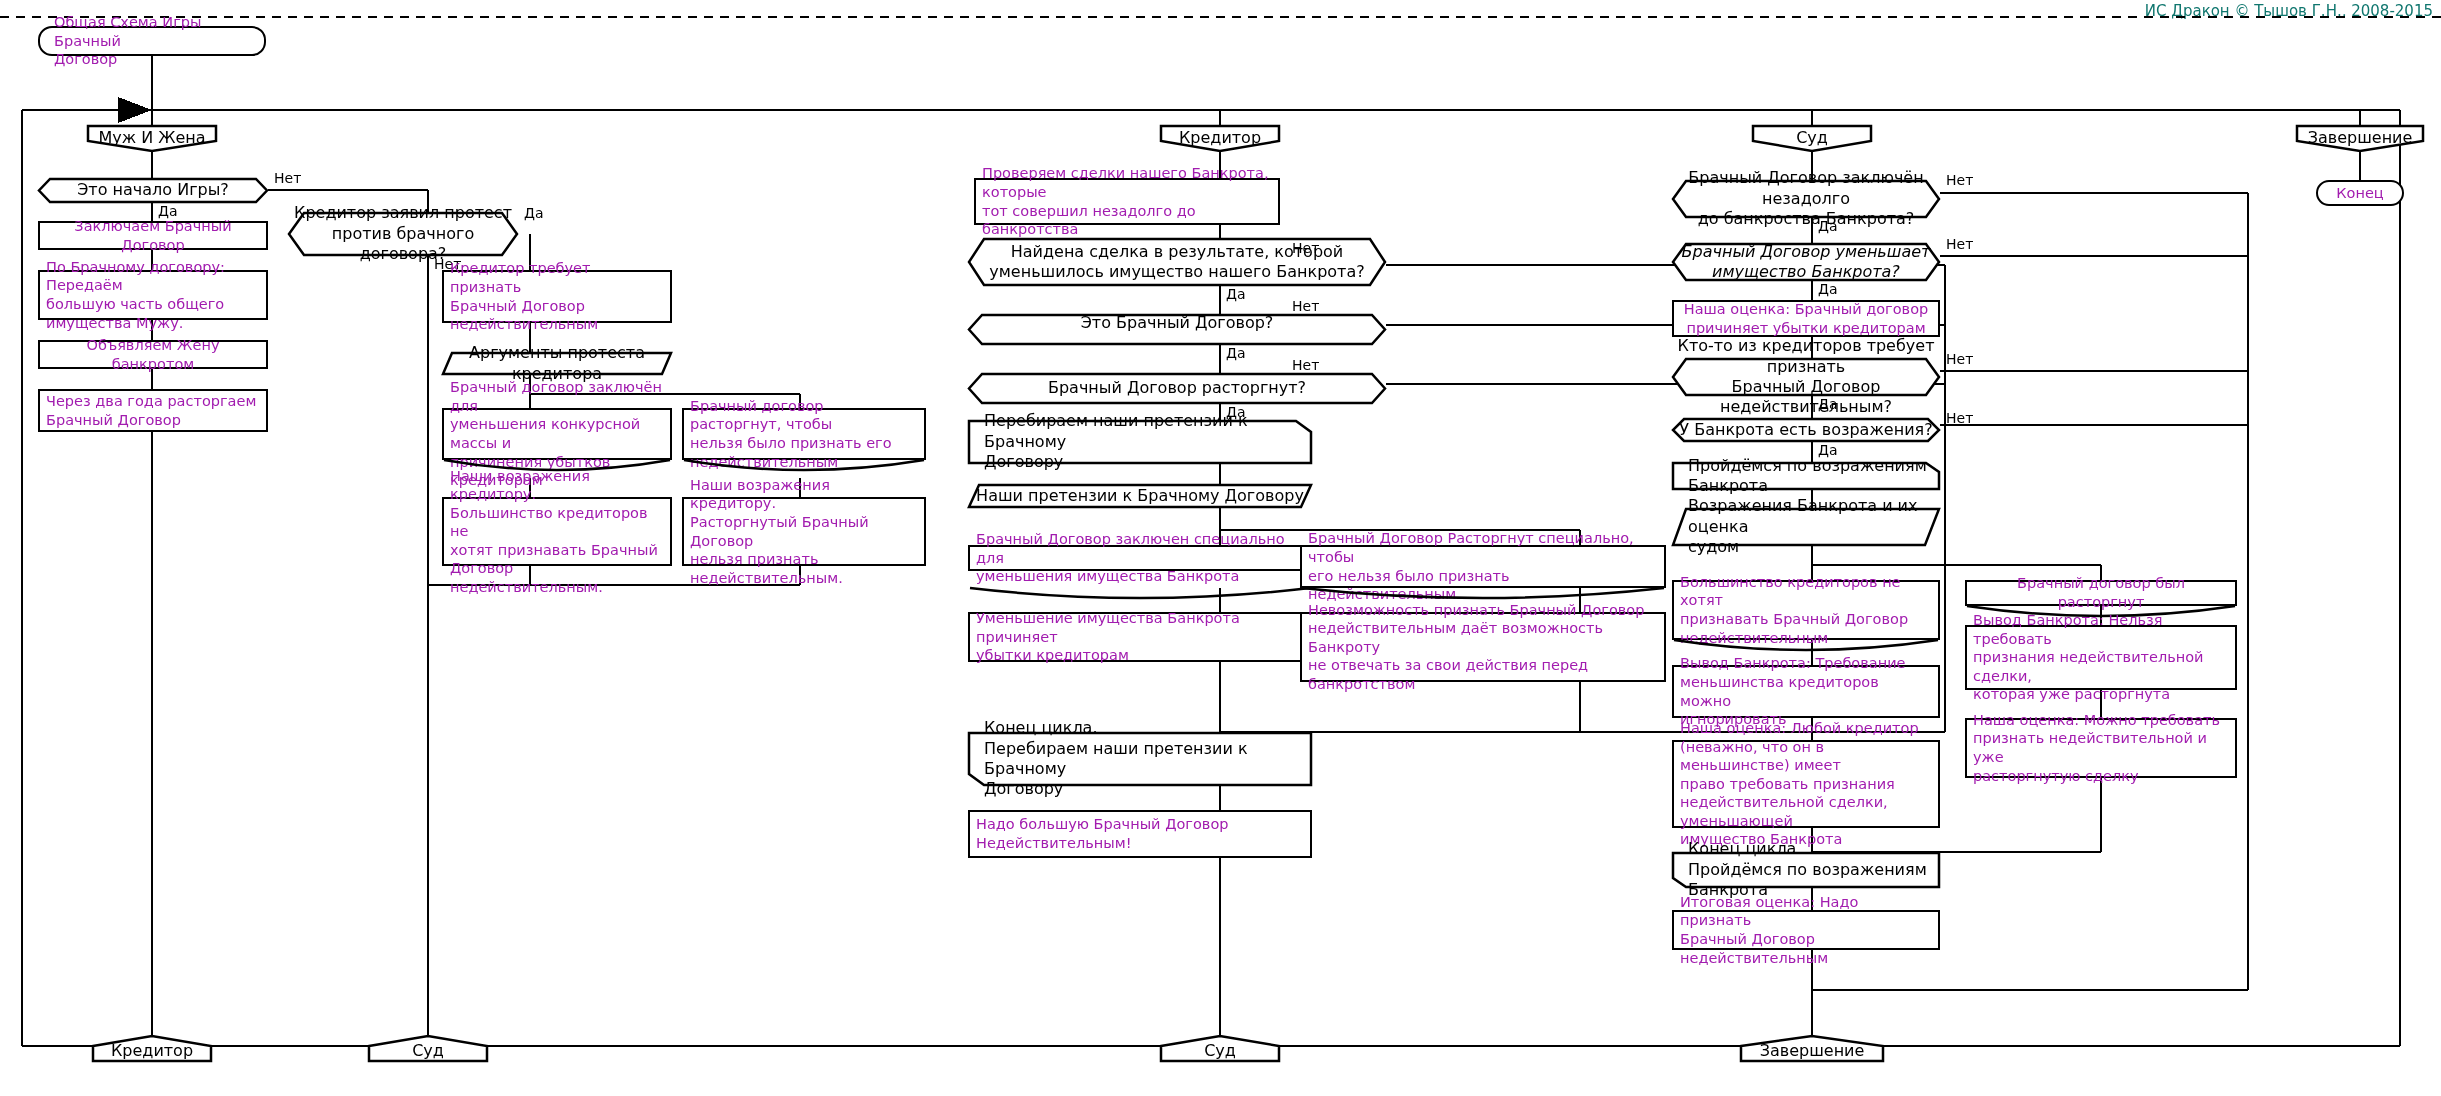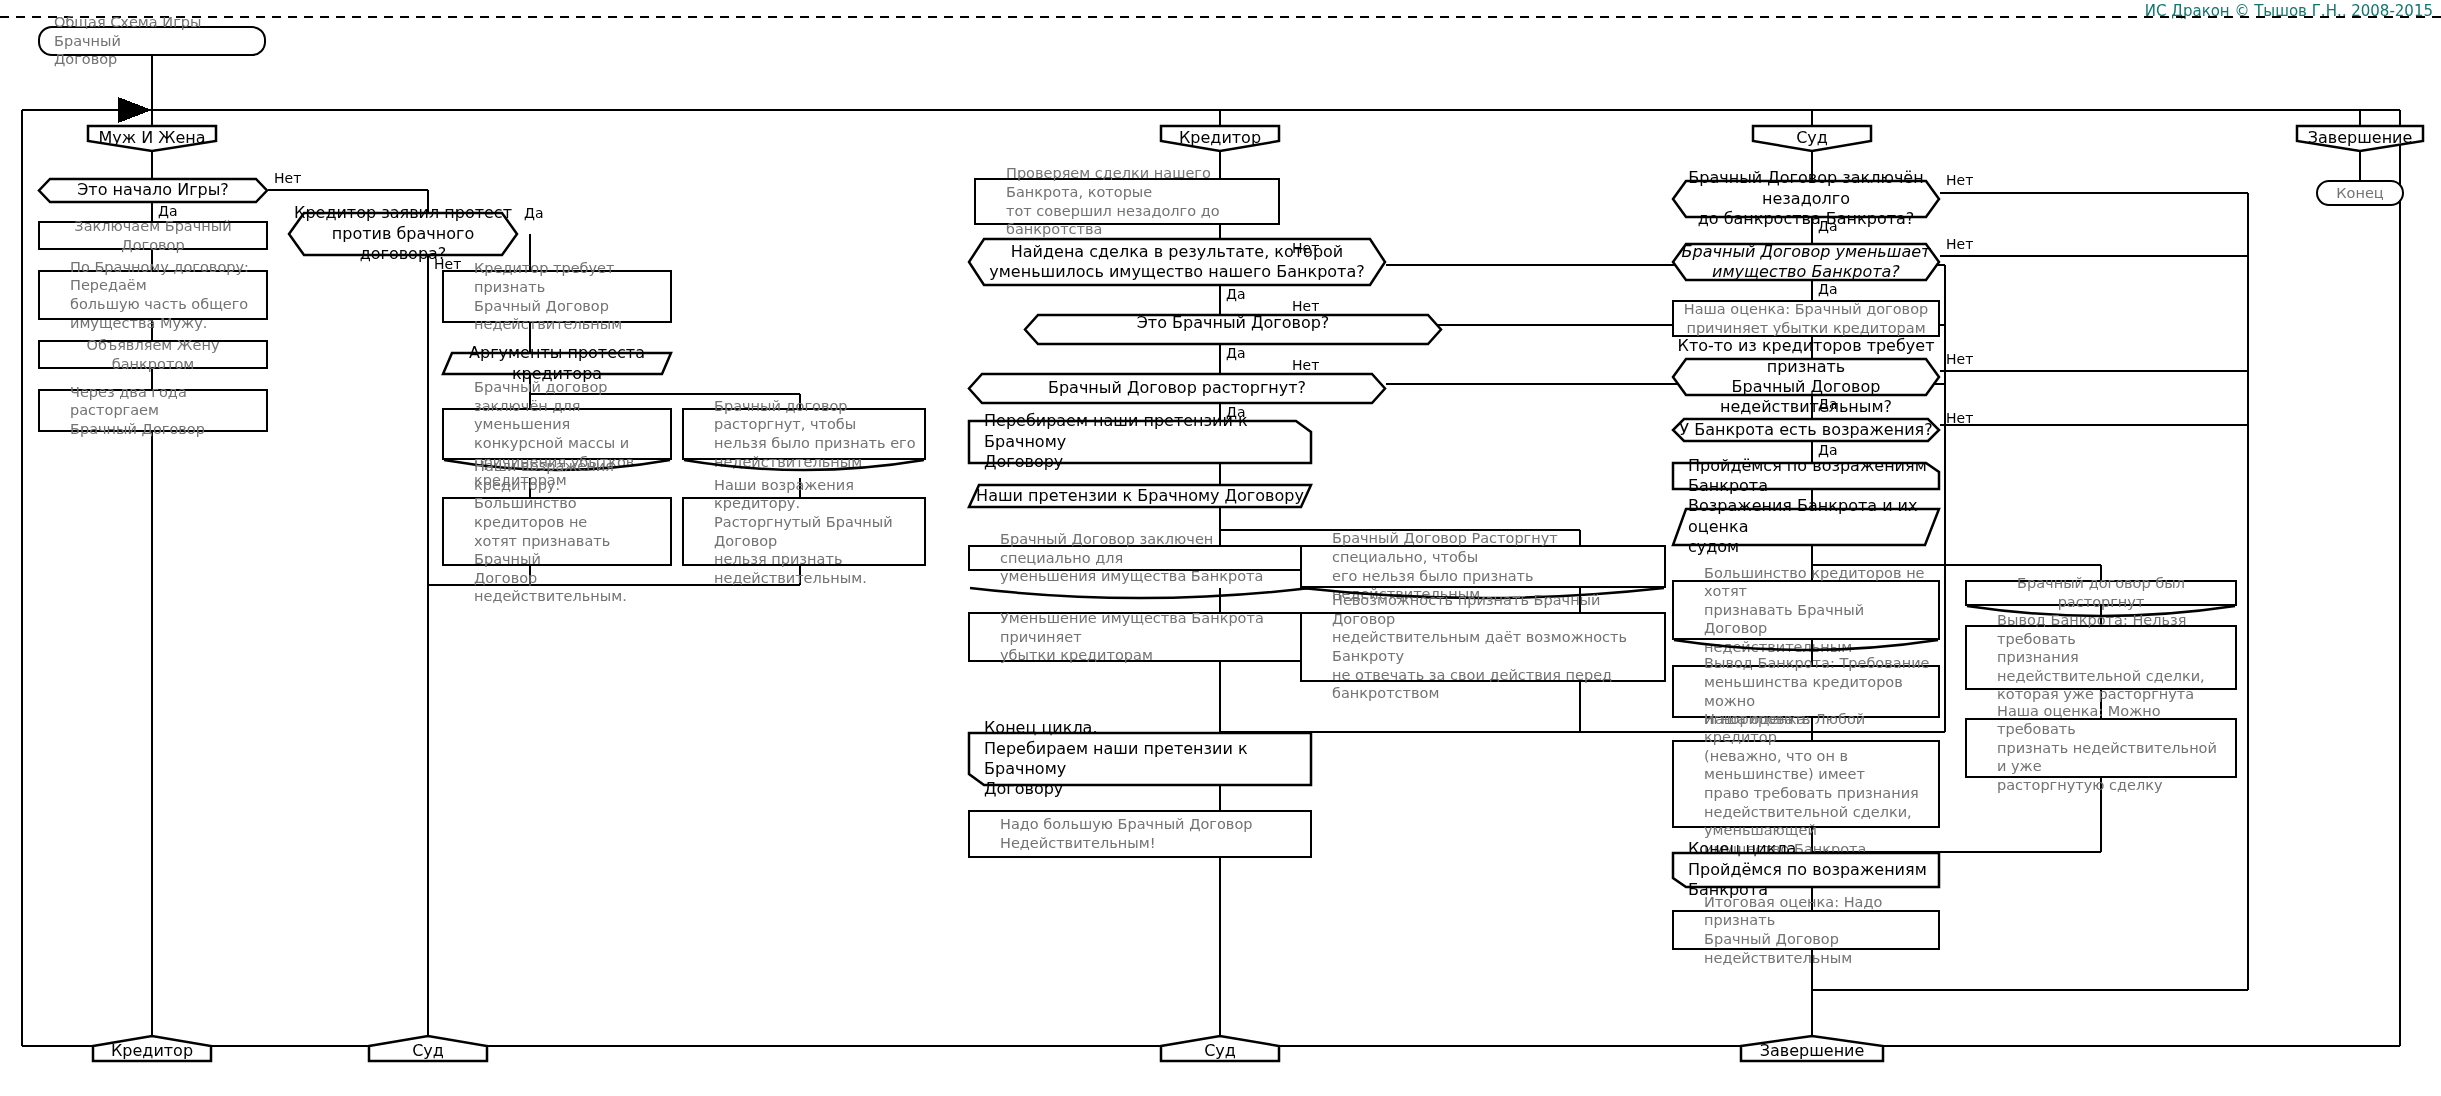--- a/index.html
+++ b/index.html
@@ -1,25 +1,25 @@
 <!DOCTYPE html>
 <html><head>
 <meta charset="utf-8">
 <style>
   html,body{margin:0;padding:0;background:#fff;}
   body{font-family:"DejaVu Sans","Liberation Sans",sans-serif;}
   #page{position:relative;width:2441px;height:1096px;background:#fff;overflow:hidden;}
   #wires{position:absolute;left:0;top:0;width:2441px;height:1096px;pointer-events:none;}
   .hdr{position:absolute;right:8px;top:2px;font-size:15px;color:#0f766e;white-space:nowrap;}
-  .node{position:absolute;box-sizing:border-box;color:#737373;font-size:14.5px;line-height:1.28;
+  .node{position:absolute;box-sizing:border-box;color:#a21caf;font-size:14.5px;line-height:1.28;
         background:#fff;display:flex;align-items:center;}
   .node .tx{display:block;width:100%;padding:0 8px;white-space:pre-line;}
   
   .action{border:2.5px solid #000;}
-  .action .tx{padding-left:30px;}
+  .action .tx{padding-left:6px;}
   .action.ctr .tx{text-align:center;padding-left:8px;}
   .title{border:2.5px solid #000;border-radius:14px;}
   .title .tx{padding-left:14px;}
   .end{border:2.5px solid #000;border-radius:16px;}
   .end .tx{text-align:center;}
   .svgshape{position:absolute;}
   .svgshape svg{position:absolute;left:0;top:0;overflow:visible;}
   .svgshape .lbl{position:absolute;left:0;top:0;width:100%;height:100%;
      display:flex;align-items:center;justify-content:center;font-size:16px;line-height:1.28;
      white-space:pre-line;text-align:center;box-sizing:border-box;}
@@ -258,21 +258,21 @@
   <div class="svgshape" style="left:968px;top:238px;width:418px;height:48px;">
     <svg width="418" height="48">
         <polygon points="16,1 402,1 417,24 402,47 16,47 1,24" fill="#fff" stroke="#000" stroke-width="2.5"></polygon>
       </svg>
     <span class="lbl">Найдена сделка в результате, которой
 уменьшилось имущество нашего Банкрота?</span>
   </div>
   <span class="yn" style="left:1292px;top:240px;">Нет</span>
   <span class="yn" style="left:1226px;top:286px;">Да</span>
 
-  <div class="svgshape" style="left:1024px;top:314px;width:418px;height:18px;">
+  <div class="svgshape" style="left:968px;top:314px;width:418px;height:18px;">
     <svg width="418" height="31">
         <polygon points="14,1 404,1 417,15.5 404,30 14,30 1,15.5" fill="#fff" stroke="#000" stroke-width="2.5"></polygon>
       </svg>
     <span class="lbl">Это Брачный Договор?</span>
   </div>
   <span class="yn" style="left:1292px;top:298px;">Нет</span>
   <span class="yn" style="left:1226px;top:345px;">Да</span>
 
   <div class="svgshape" style="left:968px;top:373px;width:418px;height:31px;">
     <svg width="418" height="31">

